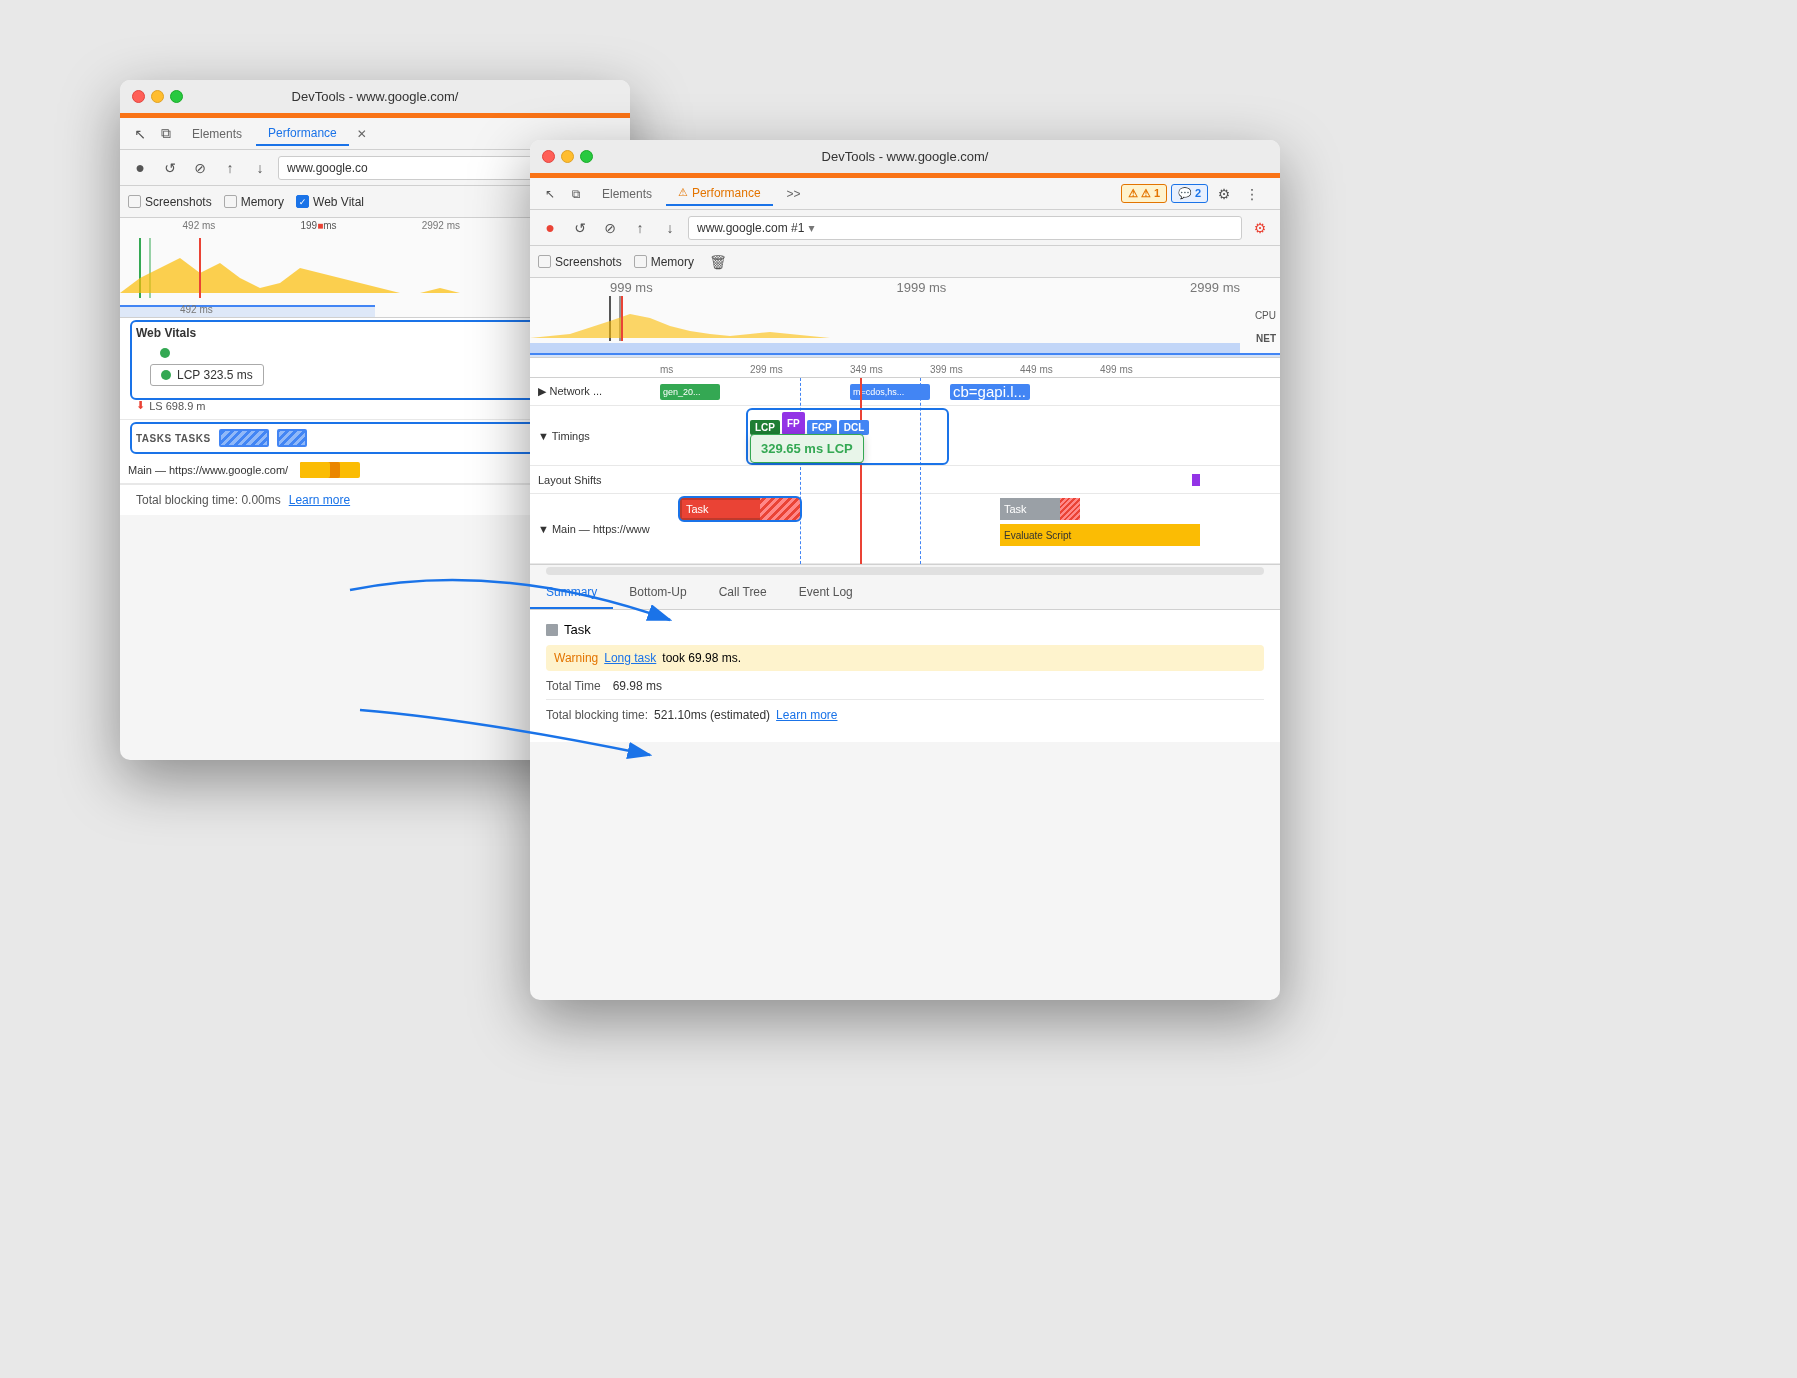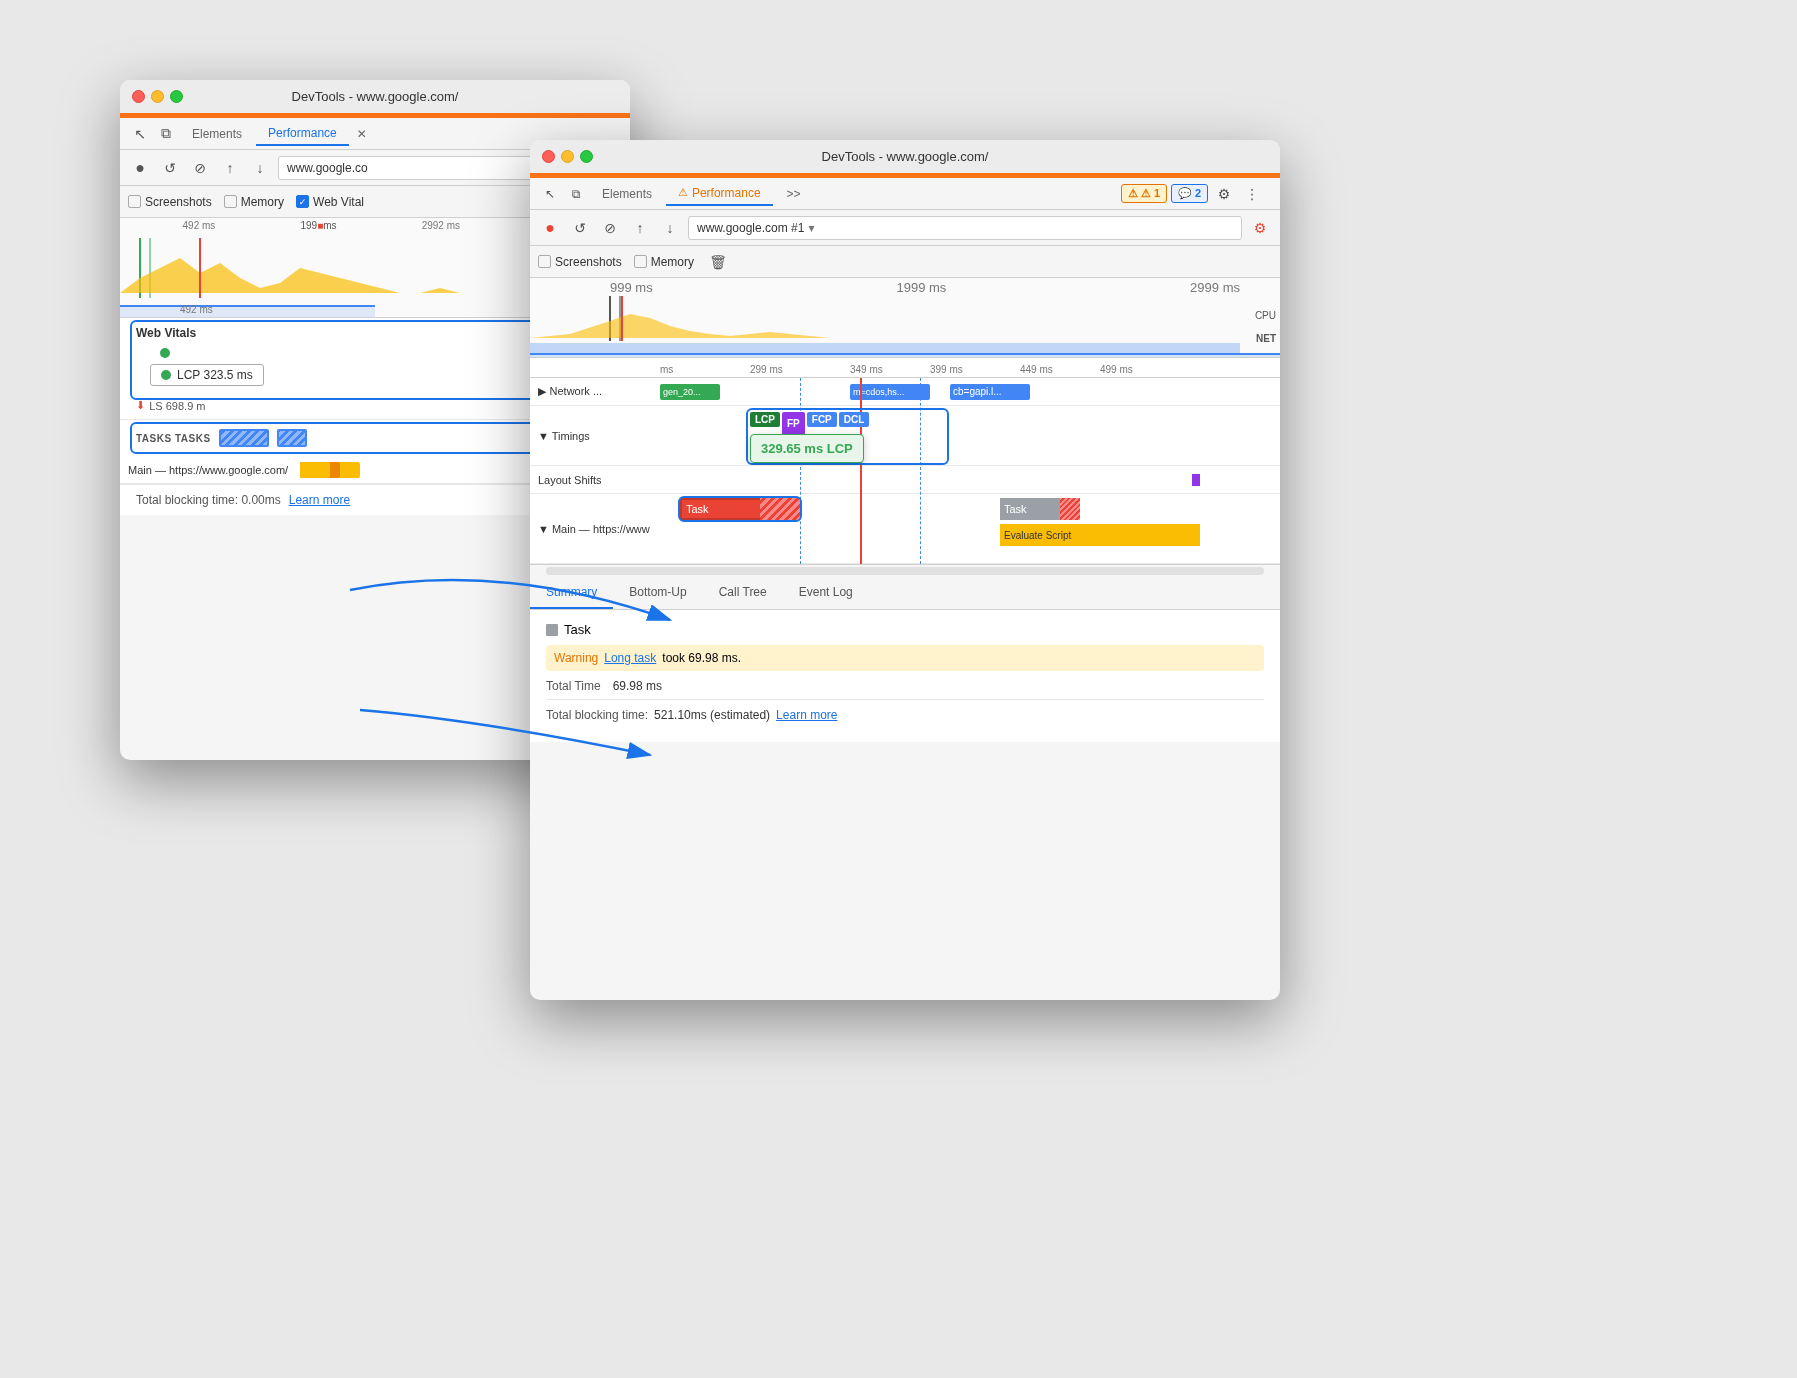--- a/index.html
+++ b/index.html
@@ -648,33 +648,33 @@
       <div class="track-label">
         <span style="font-size:11px; color:#333;">▶ Network ...</span>
       </div>
       <div class="track-content">
         <div class="tbar bar-green" style="left:10px; width:60px; font-size:9px;">
           <span>gen_20...</span>
         </div>
         <div class="tbar bar-blue" style="left:200px; width:80px; font-size:9px;">
           <span>m=cdos,hs...</span>
         </div>
-        <div class="tbar bar-blue" style="left:300px; width:80px; font-size:10px;text-align:right;">
+        <div class="tbar bar-blue" style="left:300px; width:80px; font-size:15px;text-align:right;">
           <span>cb=gapi.l...</span>
         </div>
       </div>
     </div>
 
     <div class="track-row" style="height:60px; position:relative;">
       <div class="track-label">
         <span style="font-size:11px; color:#333;">▼ Timings</span>
       </div>
       <div class="track-content" style="position:relative;">
 
-        <div style="position:absolute; left:100px; top:6px; display:flex; gap:2px; align-items:flex-start; z-index:12;">
+        <div style="position:absolute; left:100px; top:6px; display:flex; gap:2px; align-items:flex-end; z-index:12;">
           <div class="annotation-box" style="top:-4px; left:-4px; right:-80px; bottom:-30px;"></div>
           <span class="badge-lcp">LCP</span>
           <span class="badge-fp">FP</span>
           <span class="badge-fcp">FCP</span>
           <span class="badge-dcl">DCL</span>
         </div>
 
         <div class="timing-tooltip" style="position:absolute; left:100px; top:28px; z-index:13; background:#e8f5e9; border:1px solid #34a853;">
           <span style="font-size:13px; font-weight:600; color:#34a853;">329.65 ms LCP</span>
         </div>

